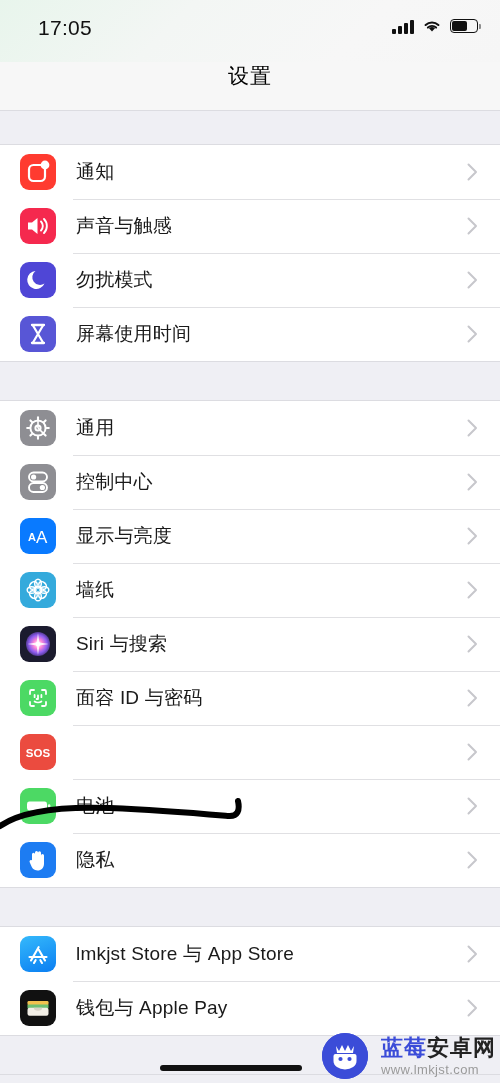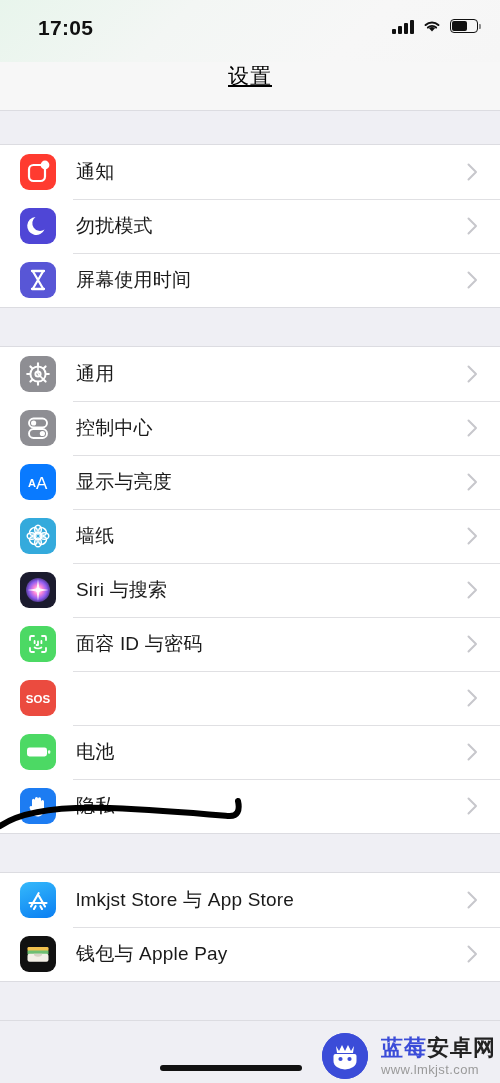--- a/index.html
+++ b/index.html
@@ -20,21 +20,21 @@
   .statusbar {
     position: relative;
     height: 62px;
     background: linear-gradient(135deg, #e8f5ec 0%, #f3f6f4 35%, #f7f7f7 70%, #f6f6f6 100%);
   }
   .status-time {
     position: absolute;
     left: 38px;
     top: 16px;
     font-size: 21px;
-    font-weight: bold;
+    font-weight: normal;
     color: #111;
     letter-spacing: 0.3px;
   }
   .status-right {
     position: absolute;
     right: 22px;
     top: 18px;
     display: flex;
     align-items: center;
     gap: 8px;
@@ -93,21 +93,20 @@
     display: flex;
     align-items: flex-start;
     justify-content: center;
     position: relative;
   }
   .nav-title {
     font-size: 21px;
     color: #000;
     font-weight: 500;
     letter-spacing: 1px;
-    text-decoration: underline;
   }
 
   
   .content {
     position: relative;
     background: #a16207;
   }
   .gap {
     height: 40px;
     background: #EFEFF4;
@@ -265,20 +264,35 @@
         </svg>
       </span>
       <span class="row-label">通知</span>
       <span class="chev">
         <svg width="11" height="18" viewBox="0 0 11 18">
             <path d="M1.5 1.5 L9 9 L1.5 16.5" fill="none" stroke="#C7C7CC" stroke-width="2" stroke-linecap="round" stroke-linejoin="round"></path>
           </svg>
       </span>
     </div>
 
+    <div class="row">
+      <span class="icon" style="background:#F5294E">
+        <svg width="36" height="36" viewBox="0 0 36 36">
+          <path d="M8 14.5 h4 l5.5-4.5 v16 l-5.5-4.5 h-4 z" fill="#fff"></path>
+          <path d="M21 13.5 a6.5 6.5 0 0 1 0 9" stroke="#fff" stroke-width="1.9" fill="none" stroke-linecap="round"></path>
+          <path d="M24 11 a10 10 0 0 1 0 14" stroke="#fff" stroke-width="1.9" fill="none" stroke-linecap="round"></path>
+        </svg>
+      </span>
+      <span class="row-label">声音与触感</span>
+      <span class="chev">
+        <svg width="11" height="18" viewBox="0 0 11 18">
+            <path d="M1.5 1.5 L9 9 L1.5 16.5" fill="none" stroke="#C7C7CC" stroke-width="2" stroke-linecap="round" stroke-linejoin="round"></path>
+          </svg>
+      </span>
+    </div>
 
     <div class="row">
       <span class="icon" style="background:#4F46D6">
         <svg width="36" height="36" viewBox="0 0 36 36">
           <path d="M24.5 21.5 A9 9 0 1 1 15.5 9 A7.4 7.4 0 0 0 24.5 21.5 Z" fill="#fff"></path>
         </svg>
       </span>
       <span class="row-label">勿扰模式</span>
       <span class="chev">
         <svg width="11" height="18" viewBox="0 0 11 18">

